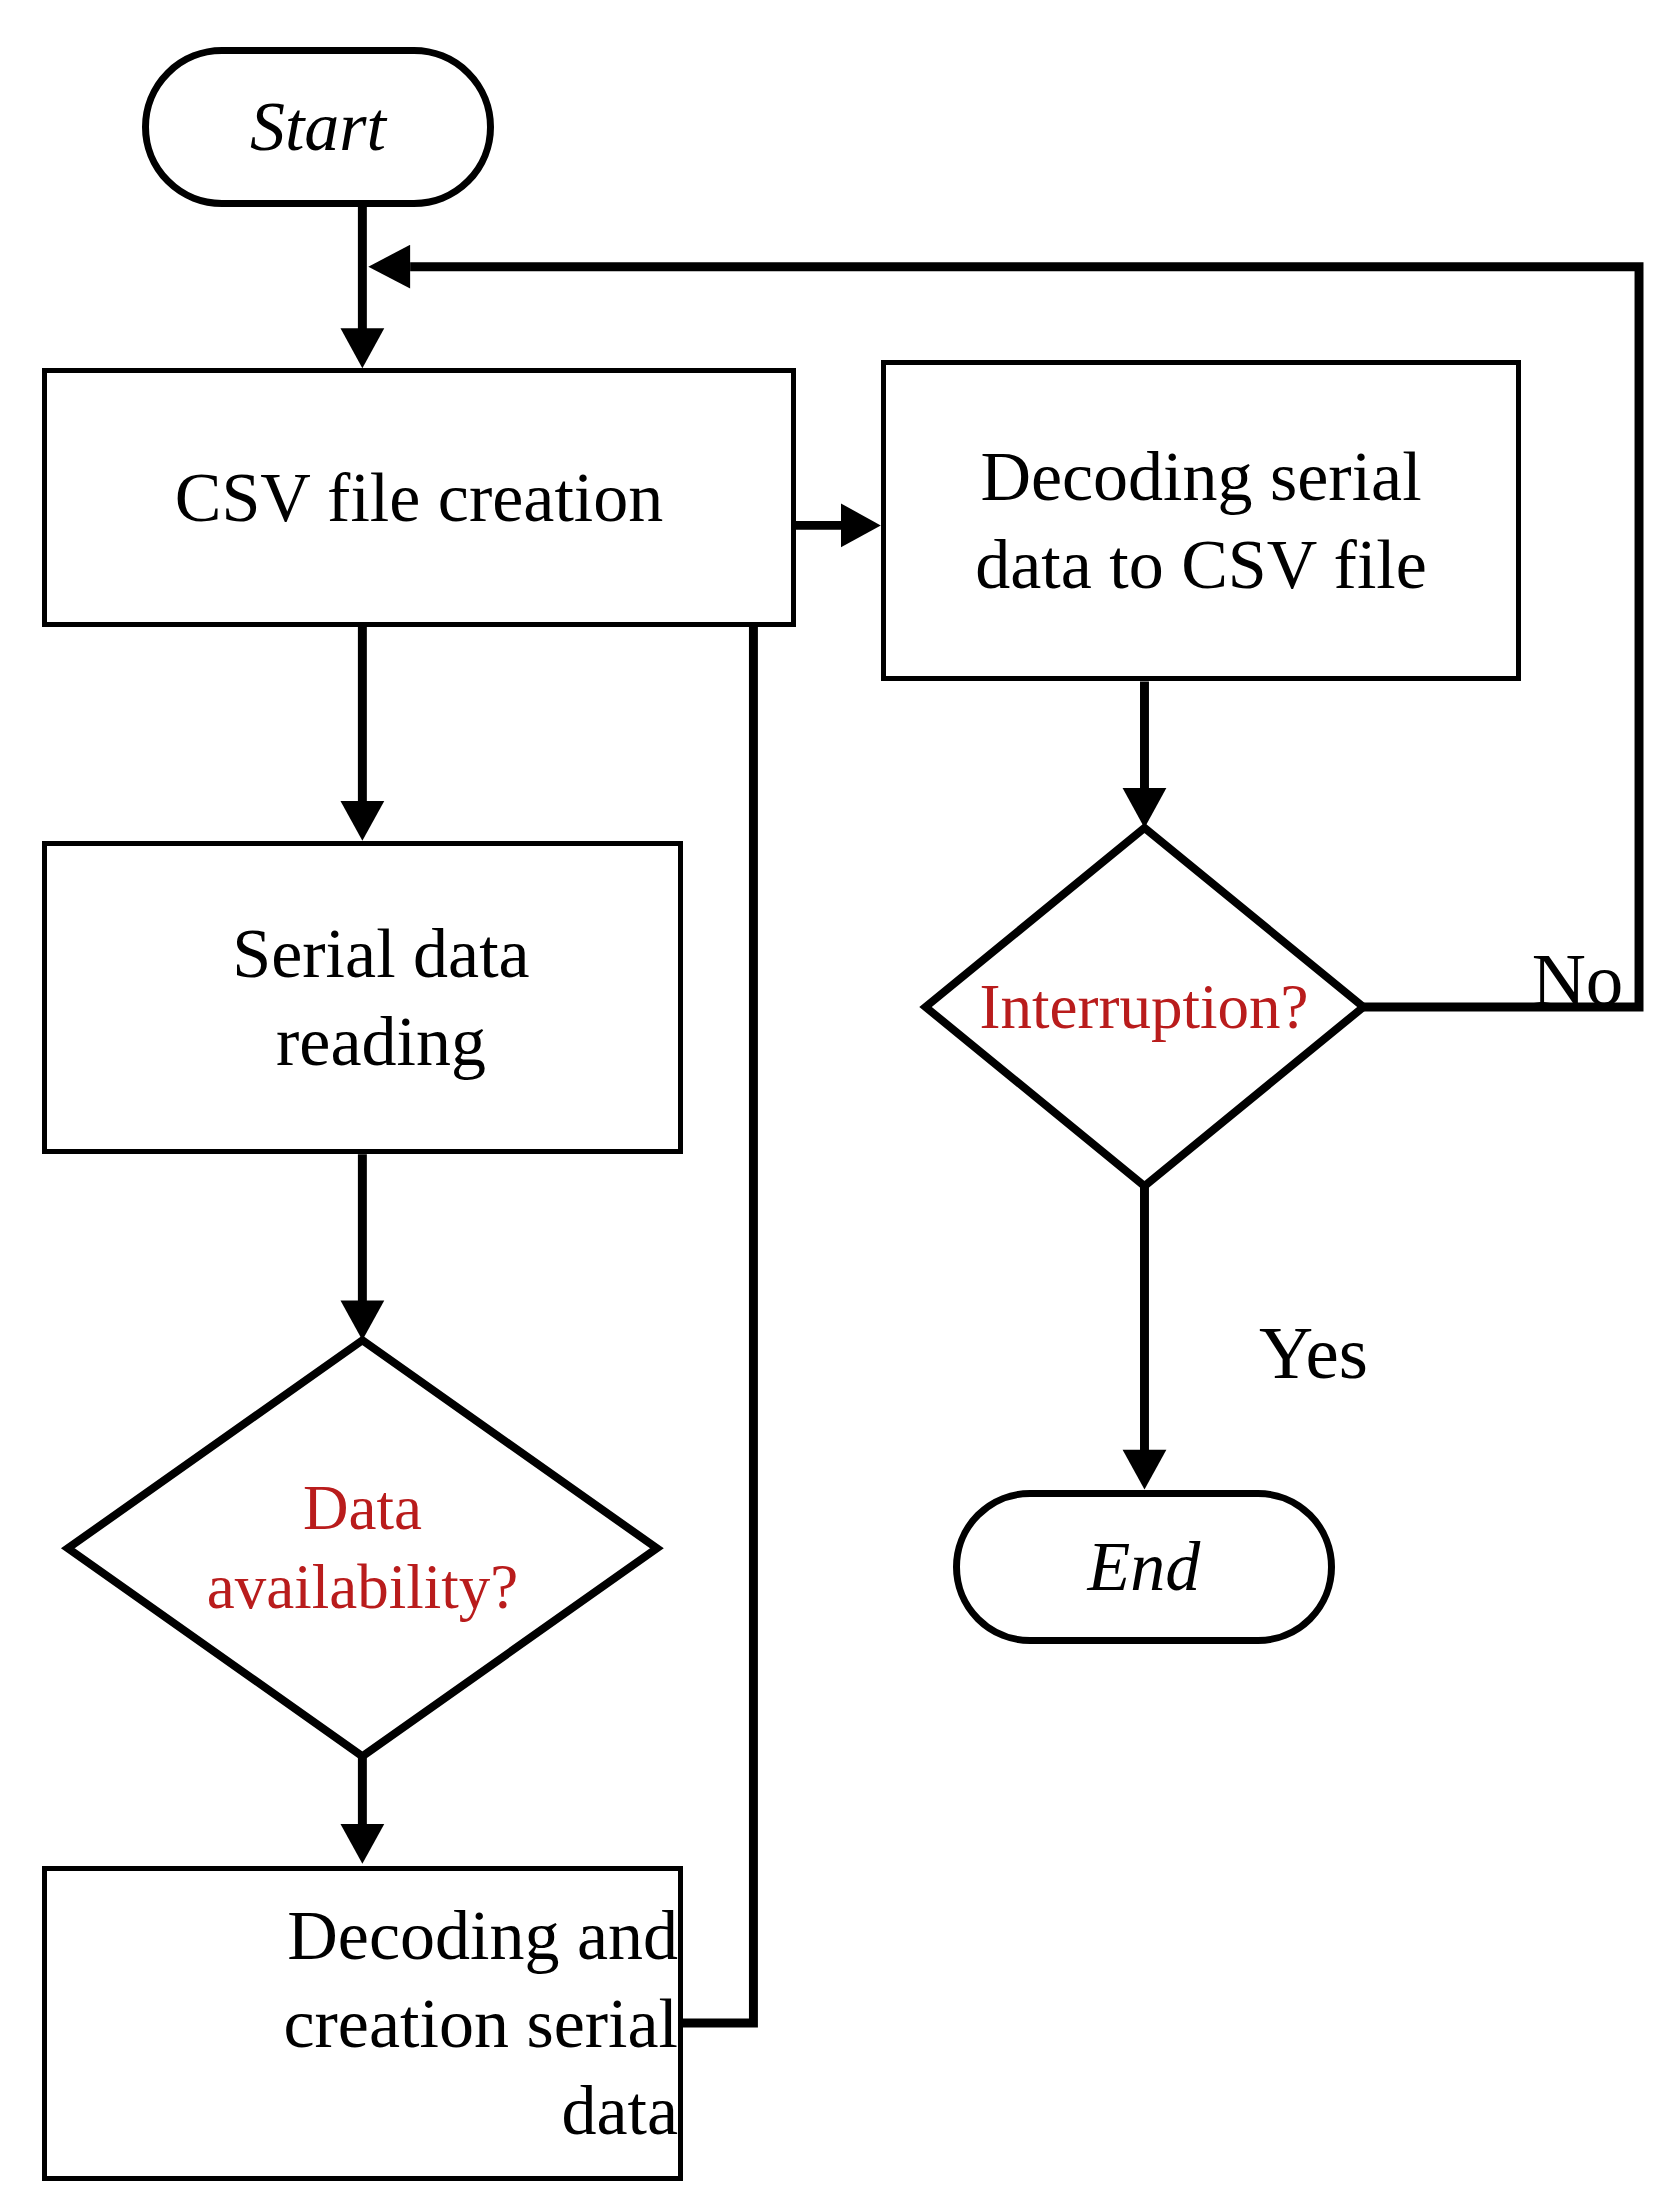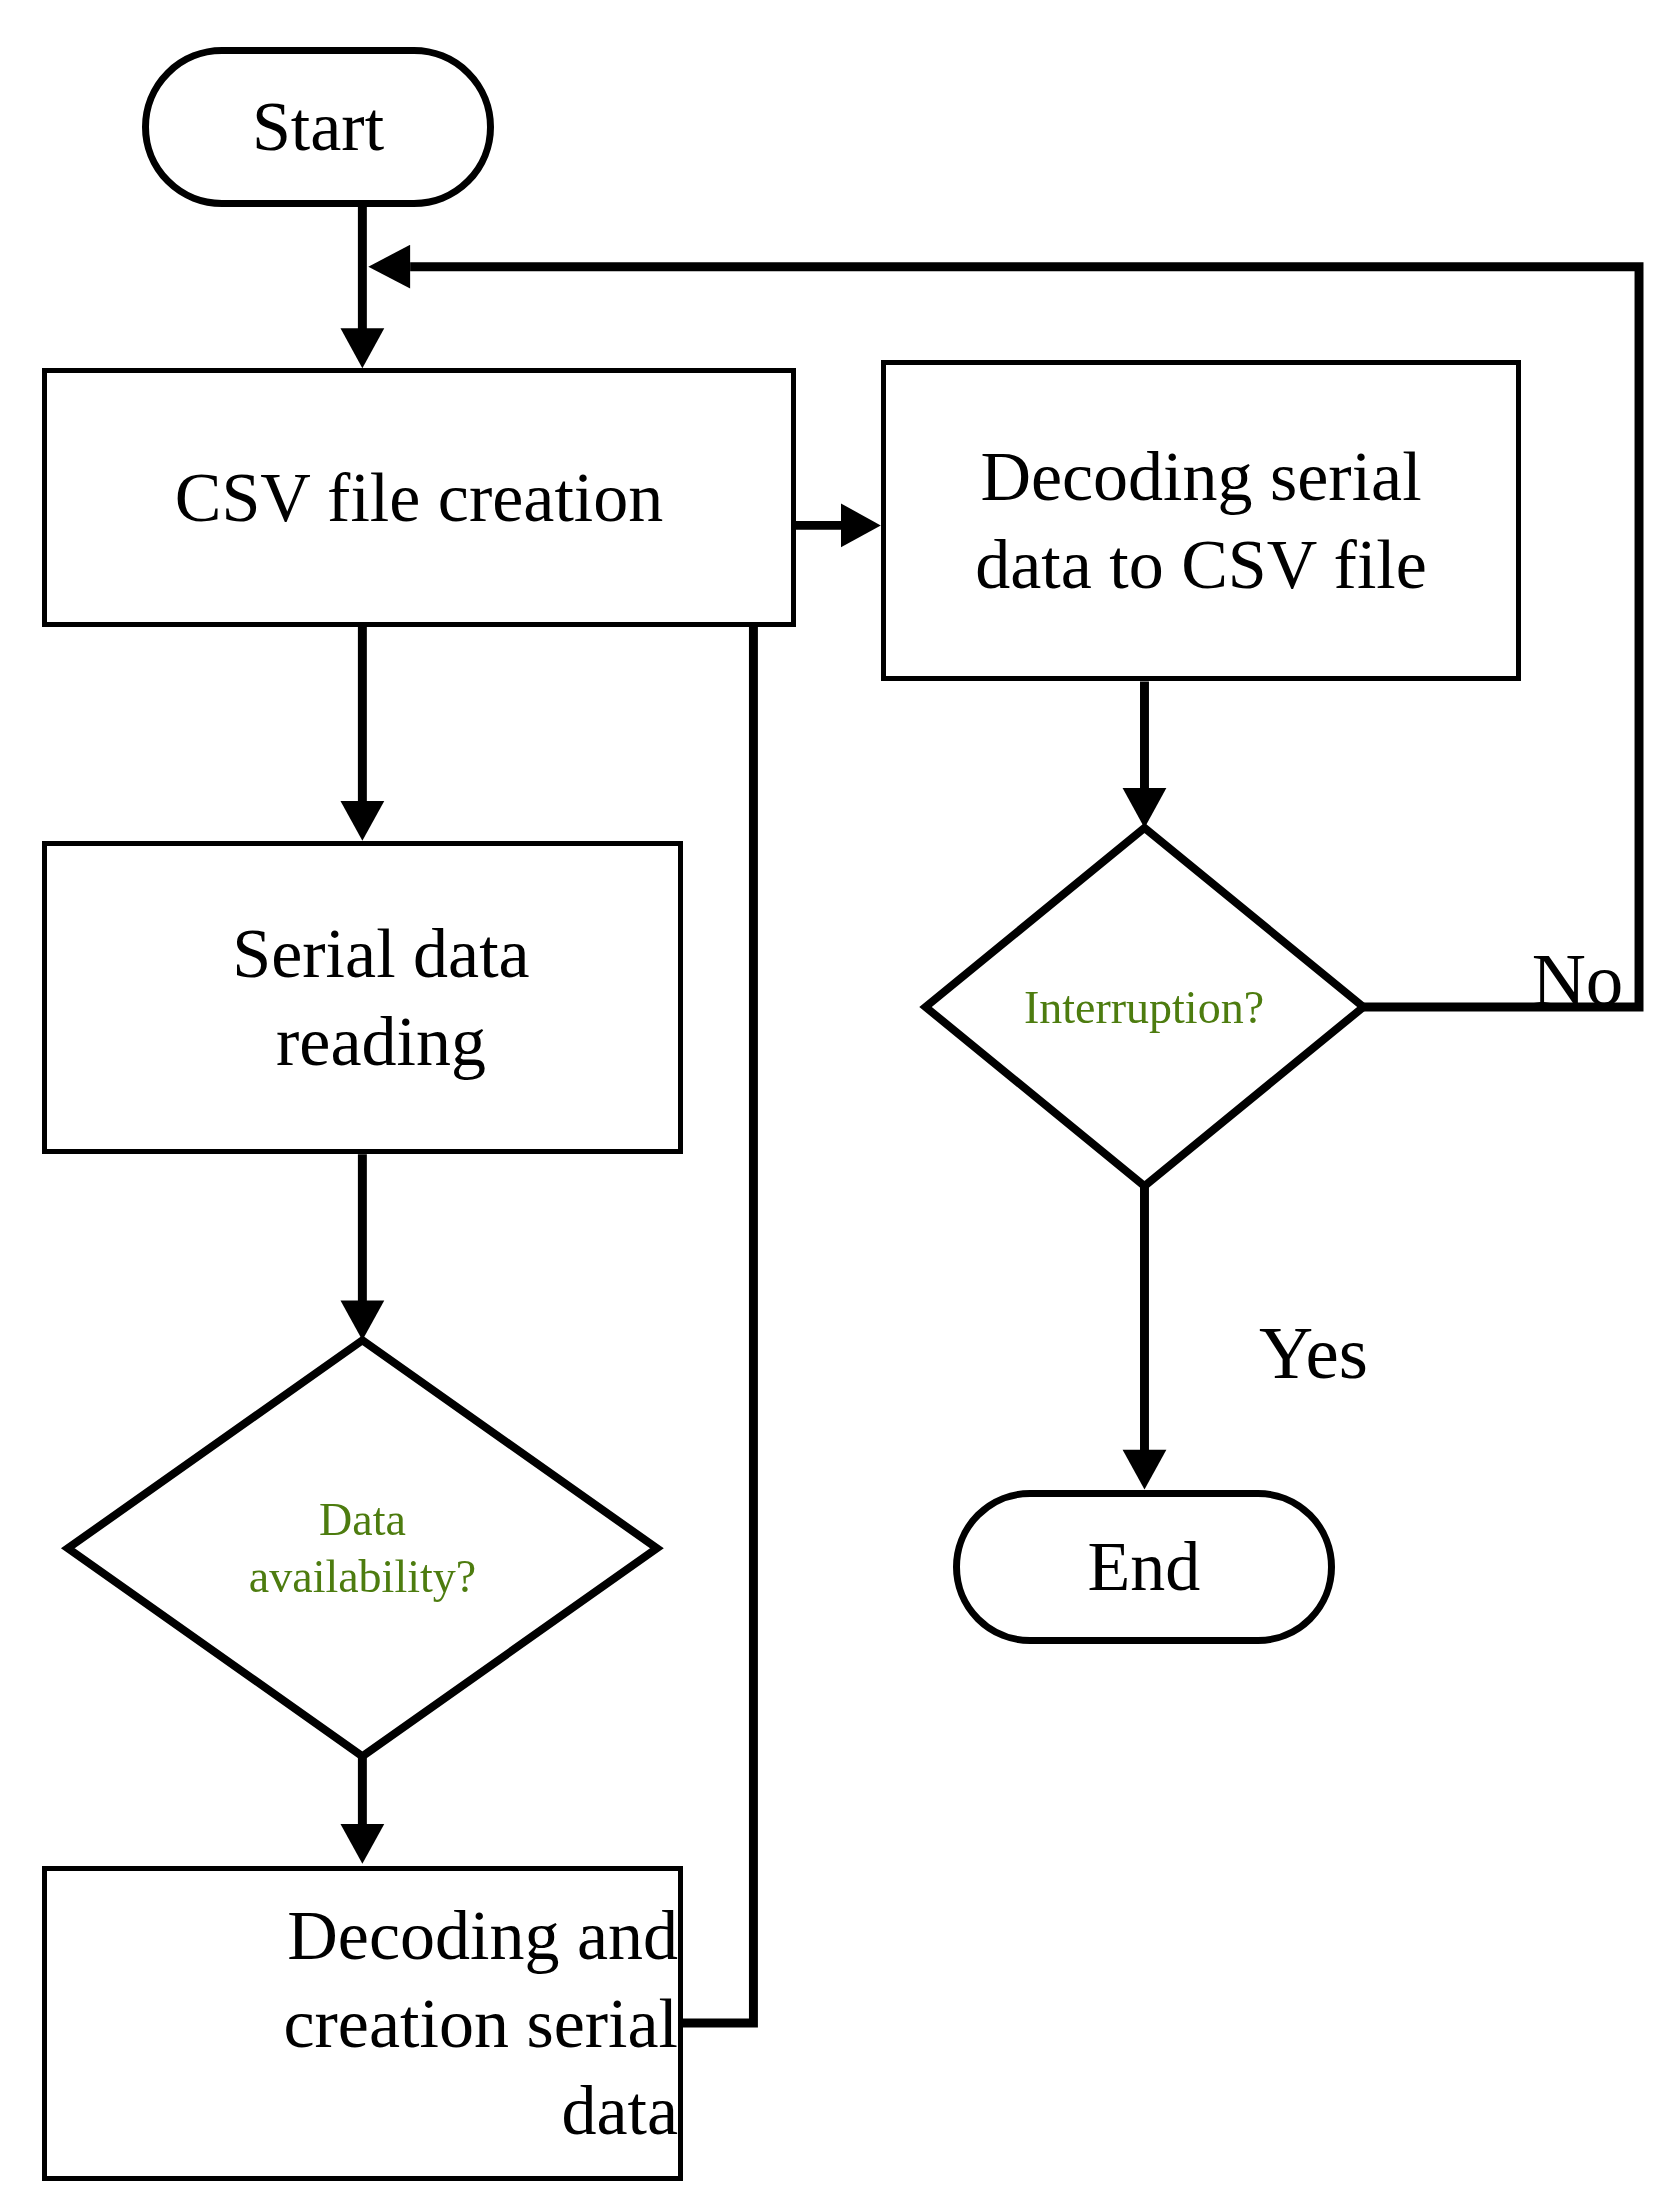--- a/index.html
+++ b/index.html
@@ -41,32 +41,32 @@
     flex-direction: column;
     align-items: center;
     justify-content: center;
     text-align: center;
     font-size: 70px;
     line-height: 1.25;
     color: #000000;
     background: #ffffff;
   }
   .process { border: 5px solid #000000; }
-  .terminator { border: 7px solid #000000; }
+  .terminator { border: 7px solid #000000; font-style: italic; }
   .diamond-label {
     position: absolute;
     box-sizing: border-box;
     display: flex;
     flex-direction: column;
     align-items: center;
     justify-content: center;
     text-align: center;
-    font-size: 46px;
+    font-size: 63px;
     line-height: 1.25;
-    color: #4d7c0f;
+    color: #b91c1c;
     background: transparent;
   }
   .edge-label {
     position: absolute;
     box-sizing: border-box;
     display: flex;
     align-items: center;
     justify-content: center;
     font-size: 75px;
     color: #000000;

